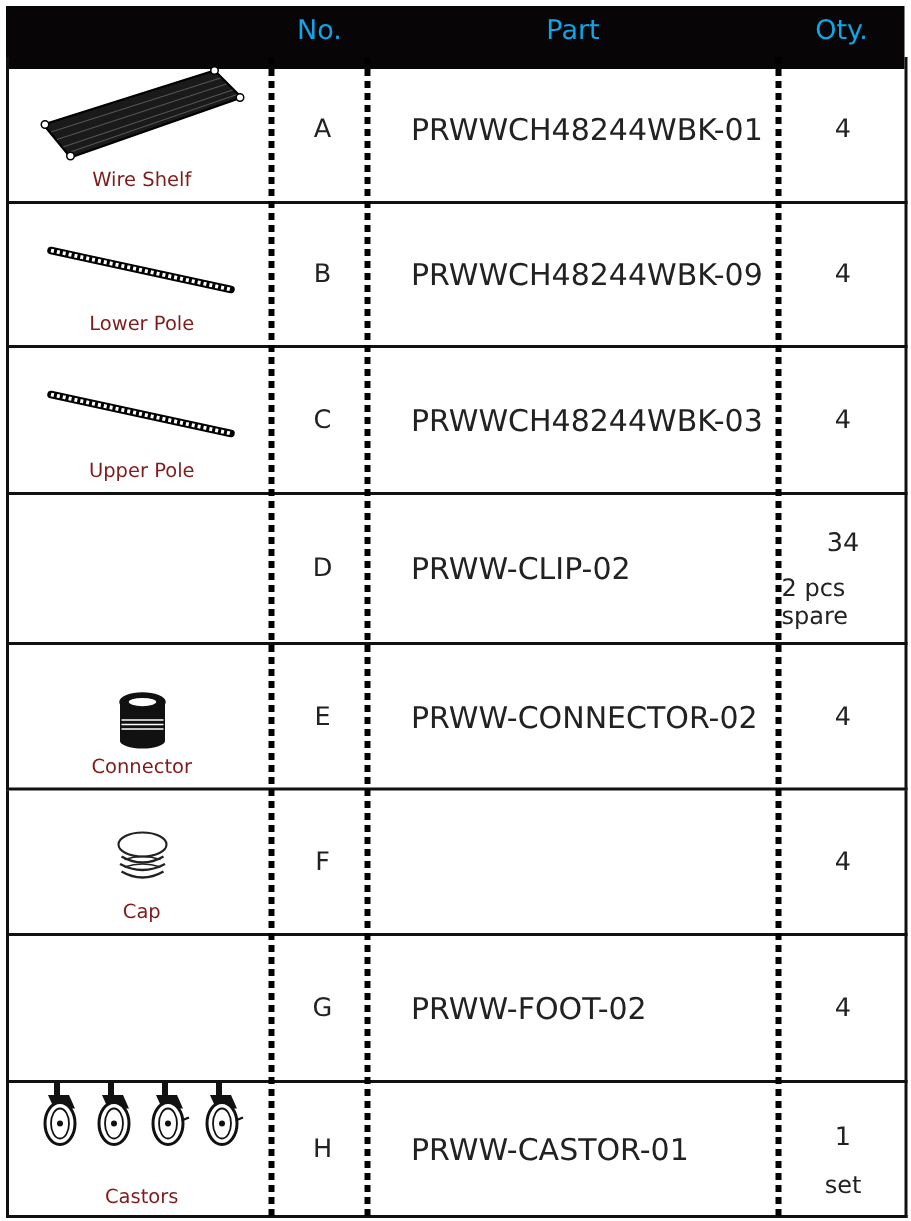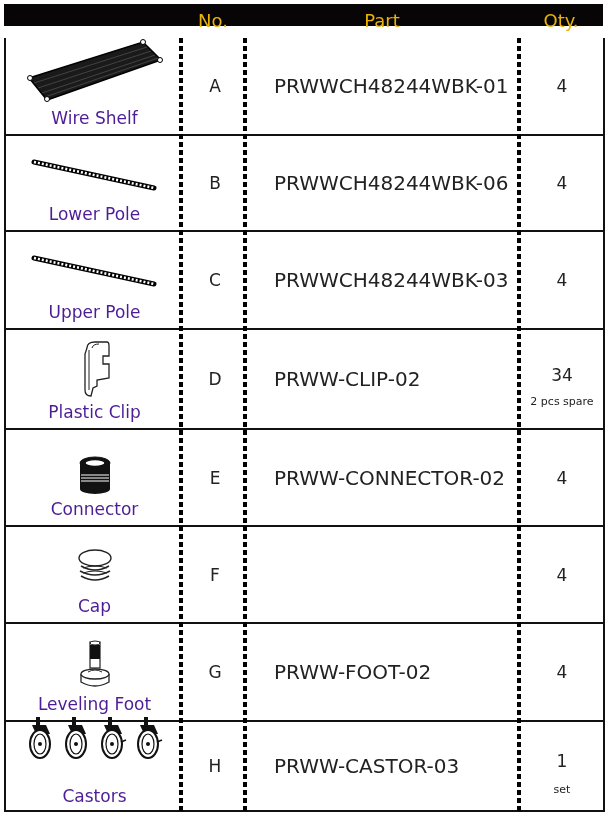--- a/index.html
+++ b/index.html
@@ -1,31 +1,31 @@
 <!DOCTYPE html>
 <html><head>
 <meta charset="utf-8">
 <style>
   html, body { margin: 0; padding: 0; background: #ffffff; }
   body { width: 607px; height: 814px; position: relative; overflow: hidden;
          font-family: "DejaVu Sans", sans-serif; color: #222; }
   .table { position: absolute; left: 4px; top: 4px; width: 599px; }
-  .hdr { position: absolute; left: 0; top: 0; width: 599px; height: 22px; background: #070505; color: #eab308; }
+  .hdr { position: absolute; left: 0; top: 0; width: 599px; height: 42px; background: #070505; color: #0ea5e9; }
   .hdr div { position: absolute; top: 0; height: 34px; line-height: 34px; text-align: center; font-size: 18px; }
   .row { position: absolute; left: 0; width: 597px; border-left: 2px solid #111; border-right: 2px solid #111; border-bottom: 2px solid #111; }
   .cell { position: absolute; top: 0; bottom: 0; display: flex; align-items: center; justify-content: center; }
   .c-img { left: 0; width: 177px; flex-direction: column; justify-content: flex-end; padding-bottom: 6px; box-sizing: border-box; }
   .c-no { left: 177px; width: 64px; font-size: 17px; }
   .c-part { left: 241px; width: 274px; font-size: 20px; justify-content: flex-start; padding-left: 27px; box-sizing: border-box; }
   .c-qty { left: 515px; width: 82px; font-size: 17px; flex-direction: column; }
-  .label { font-size: 17px; color: #4c1d95; margin-top: 4px; }
+  .label { font-size: 13px; color: #7f1d1d; margin-top: 4px; }
   .dots { position: absolute; top: 34px; width: 4px; height: 776px;
           background-image: linear-gradient(#000 60%, transparent 60%);
           background-size: 4px 8px; }
-  .qty-sub { font-size: 11px; margin-top: 14px; }
+  .qty-sub { font-size: 16px; margin-top: 14px; }
   .qty-main-with-sub { margin-top: 14px; }
   svg { display: block; }
 </style>
 </head>
 <body>
 
 <div class="table">
   <div class="hdr">
     <div style="left:177px;width:64px;">No.</div>
     <div style="left:515px;width:84px;">Oty.</div>
@@ -58,21 +58,21 @@
 
   <div class="row" style="top:132px;height:94px;">
     <div class="cell c-img">
       <svg width="130" height="36" viewBox="0 0 130 36">
         <line x1="4" y1="4" x2="124" y2="30" stroke="#000" stroke-width="5" stroke-linecap="round"></line>
         <line x1="4" y1="4" x2="124" y2="30" stroke="#fff" stroke-width="2.5" stroke-dasharray="2 2"></line>
       </svg>
       <div class="label" style="margin-top:10px;">Lower Pole</div>
     </div>
     <div class="cell c-no">B</div>
-    <div class="cell c-part">PRWWCH48244WBK-06</div>
+    <div class="cell c-part">PRWWCH48244WBK-09</div>
     <div class="cell c-qty">
       <span>4</span>
     </div>
   </div>
 
   <div class="row" style="top:228px;height:96px;">
     <div class="cell c-img">
       <svg width="130" height="36" viewBox="0 0 130 36">
         <line x1="4" y1="4" x2="124" y2="30" stroke="#000" stroke-width="5" stroke-linecap="round"></line>
         <line x1="4" y1="4" x2="124" y2="30" stroke="#fff" stroke-width="2.5" stroke-dasharray="2 2"></line>
@@ -80,28 +80,20 @@
       <div class="label" style="margin-top:12px;">Upper Pole</div>
     </div>
     <div class="cell c-no">C</div>
     <div class="cell c-part">PRWWCH48244WBK-03</div>
     <div class="cell c-qty">
       <span>4</span>
     </div>
   </div>
 
   <div class="row" style="top:326px;height:98px;">
-    <div class="cell c-img">
-      <svg width="32" height="58" viewBox="0 0 32 58">
-        <path d="M8,8 Q8,2 16,2 L28,2 Q30,2 30,6 L30,16 L24,16 L24,24 L30,24 L30,38 L18,40 L18,46 L14,48 L12,56 Q6,56 6,50 L6,14 Z" fill="#fff" stroke="#222" stroke-width="1.3"></path>
-        <path d="M10,10 L10,50" stroke="#222" stroke-width="1"></path>
-        <path d="M13,8 Q14,4 20,4" stroke="#222" stroke-width="1" fill="none"></path>
-      </svg>
-      <div class="label">Plastic Clip</div>
-    </div>
     <div class="cell c-no">D</div>
     <div class="cell c-part">PRWW-CLIP-02</div>
     <div class="cell c-qty">
       <span class="qty-main-with-sub">34</span>
       <span class="qty-sub" style="margin-top:10px;">2 pcs spare</span>
     </div>
   </div>
 
   <div class="row" style="top:426px;height:95px;">
     <div class="cell c-img">
@@ -132,31 +124,20 @@
       </svg>
       <div class="label" style="margin-top:8px;">Cap</div>
     </div>
     <div class="cell c-no">F</div>
     <div class="cell c-qty">
       <span>4</span>
     </div>
   </div>
 
   <div class="row" style="top:620px;height:96px;">
-    <div class="cell c-img">
-      <svg width="34" height="48" viewBox="0 0 34 48">
-        <rect x="12" y="2" width="10" height="26" fill="#fff" stroke="#222" stroke-width="1.2"></rect>
-        <rect x="12" y="5" width="10" height="14" fill="#111"></rect>
-        <ellipse cx="17" cy="3" rx="5" ry="2" fill="#fff" stroke="#222"></ellipse>
-        <path d="M3,34 L3,42 Q17,50 31,42 L31,34" fill="#fff" stroke="#222" stroke-width="1.3"></path>
-        <ellipse cx="17" cy="34" rx="14" ry="5" fill="#fff" stroke="#222" stroke-width="1.3"></ellipse>
-        <path d="M10,32 Q17,28 24,32" stroke="#222" fill="none"></path>
-      </svg>
-      <div class="label" style="margin-top:6px;">Leveling Foot</div>
-    </div>
     <div class="cell c-no">G</div>
     <div class="cell c-part">PRWW-FOOT-02</div>
     <div class="cell c-qty">
       <span>4</span>
     </div>
   </div>
 
   <div class="row" style="top:718px;height:88px;">
     <div class="cell c-img" style="padding-bottom:4px;gap:24px;">
       <div style="display:flex;gap:6px;">
@@ -187,21 +168,21 @@
           <path d="M6,9 L20,9 L24,18 L10,18 Z" fill="#111"></path>
           <ellipse cx="14" cy="28" rx="10" ry="14" fill="#fff" stroke="#111" stroke-width="2"></ellipse>
           <ellipse cx="14" cy="28" rx="6" ry="10" fill="none" stroke="#111" stroke-width="1.2"></ellipse>
           <circle cx="14" cy="28" r="2" fill="#111"></circle>
           <path d="M23,26 L28,24" stroke="#111" stroke-width="1.5"></path>
         </svg>
       </div>
       <div class="label" style="margin-top:2px;">Castors</div>
     </div>
     <div class="cell c-no">H</div>
-    <div class="cell c-part">PRWW-CASTOR-03</div>
+    <div class="cell c-part">PRWW-CASTOR-01</div>
     <div class="cell c-qty">
       <span class="qty-main-with-sub">1</span>
       <span class="qty-sub" style="margin-top:12px;">set</span>
     </div>
   </div>
 
   <div class="dots" style="left:175px;"></div>
   <div class="dots" style="left:239px;"></div>
   <div class="dots" style="left:513px;"></div>
 </div>

